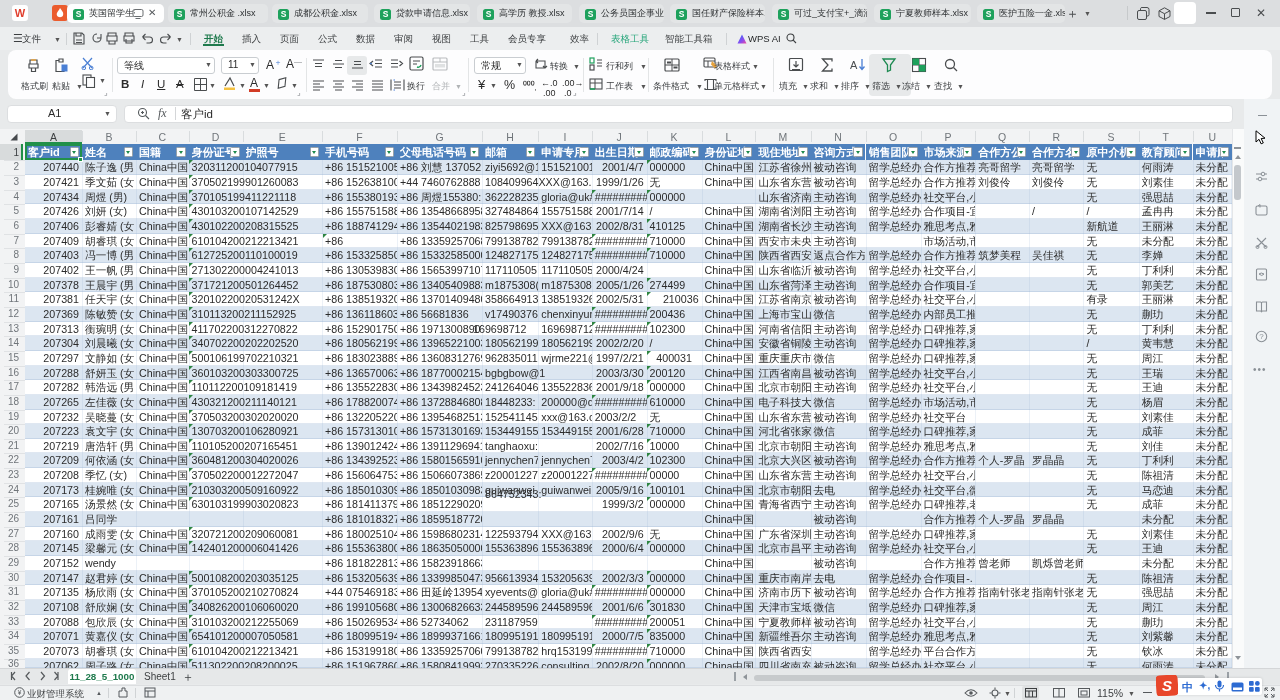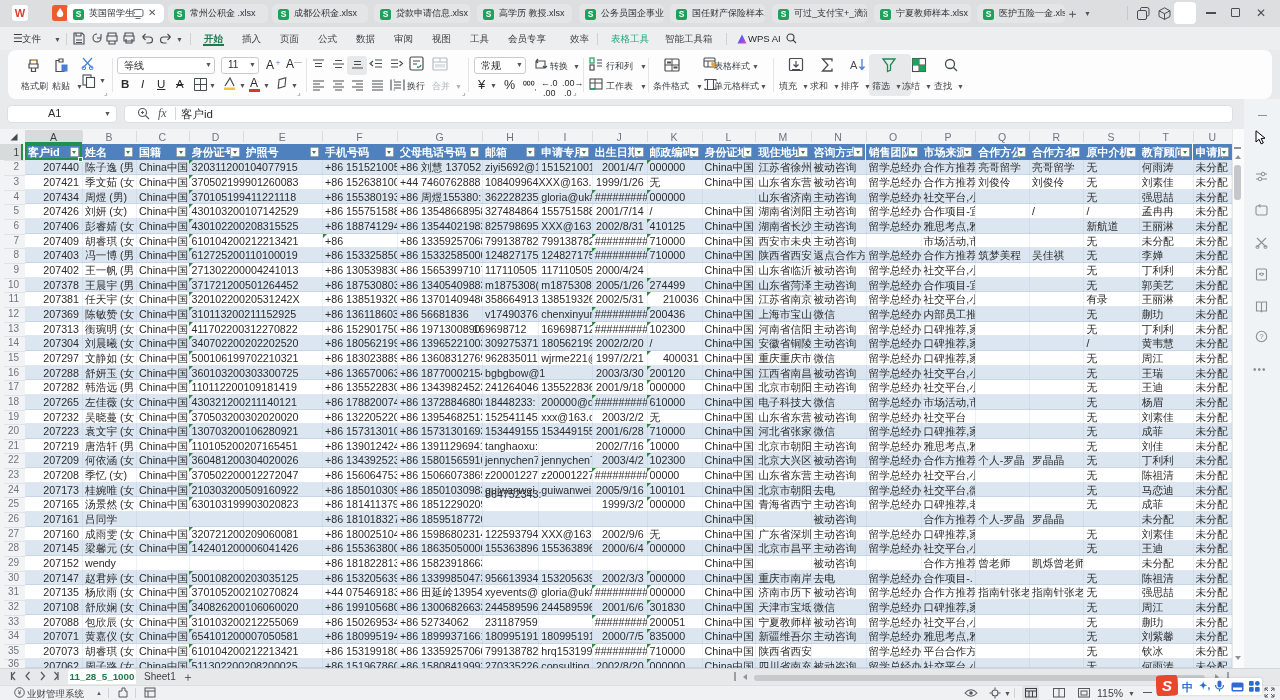--- a/index.html
+++ b/index.html
@@ -1020,21 +1020,21 @@
 <div class="ab vline" style="left:1138.7px;top:192.10000000000002px;height:14.649999999999977px"></div>
 <div class="ab vline" style="left:1192.5px;top:192.10000000000002px;height:14.649999999999977px"></div>
 <div class="ab vline" style="left:1231px;top:192.10000000000002px;height:14.649999999999977px"></div>
 <div class="ab cell" style="left:25px;top:192.10000000000002px;width:57px;height:14.649999999999977px;text-align:right">207304</div>
 <div class="ab cell" style="left:82px;top:192.10000000000002px;width:54px;height:14.649999999999977px;text-align:left">刘晨曦 (女</div>
 <div class="ab cell" style="left:136px;top:192.10000000000002px;width:52.5px;height:14.649999999999977px;text-align:left">China中国</div>
 <div class="ab cell" style="left:188.5px;top:192.10000000000002px;width:133.5px;height:14.649999999999977px;text-align:left">340702200202202520</div>
     <div class="ab" style="left:189.0px;top:192.10000000000002px;border-top:4px solid #2d8540;border-right:4px solid transparent"></div>
 <div class="ab cell" style="left:322px;top:192.10000000000002px;width:75px;height:14.649999999999977px;text-align:left">+86 180562199</div>
 <div class="ab cell" style="left:397px;top:192.10000000000002px;width:85px;height:14.649999999999977px;text-align:left">+86 13965221003</div>
-<div class="ab cell" style="left:482px;top:192.10000000000002px;width:56.299999999999955px;height:14.649999999999977px;text-align:left">309275371</div>
+<div class="ab cell" style="left:482px;top:192.10000000000002px;width:56.299999999999955px;height:14.649999999999977px;text-align:left">180562199</div>
 <div class="ab cell" style="left:538.3px;top:192.10000000000002px;width:53.40000000000009px;height:14.649999999999977px;text-align:left">180562199:</div>
 <div class="ab cell" style="left:591.7px;top:192.10000000000002px;width:54.89999999999998px;height:14.649999999999977px;text-align:right">2002/2/20</div>
 <div class="ab cell" style="left:646.6px;top:192.10000000000002px;width:55.0px;height:14.649999999999977px;text-align:left">/</div>
 <div class="ab cell" style="left:701.6px;top:192.10000000000002px;width:53.799999999999955px;height:14.649999999999977px;text-align:left">China中国</div>
 <div class="ab cell" style="left:755.4px;top:192.10000000000002px;width:55.200000000000045px;height:14.649999999999977px;text-align:left">安徽省铜陵</div>
 <div class="ab cell" style="left:810.6px;top:192.10000000000002px;width:54.89999999999998px;height:14.649999999999977px;text-align:left">主动咨询</div>
 <div class="ab cell" style="left:865.5px;top:192.10000000000002px;width:55.0px;height:14.649999999999977px;text-align:left">留学总经办</div>
 <div class="ab cell" style="left:920.5px;top:192.10000000000002px;width:54.799999999999955px;height:14.649999999999977px;text-align:left">口碑推荐,家</div>
 <div class="ab cell" style="left:1083.4px;top:192.10000000000002px;width:55.299999999999955px;height:14.649999999999977px;text-align:left">/</div>
 <div class="ab cell" style="left:1138.7px;top:192.10000000000002px;width:53.799999999999955px;height:14.649999999999977px;text-align:left">黄韦慧</div>
@@ -1064,21 +1064,21 @@
 <div class="ab cell" style="left:25px;top:206.75000000000006px;width:57px;height:14.649999999999977px;text-align:right">207297</div>
 <div class="ab cell" style="left:82px;top:206.75000000000006px;width:54px;height:14.649999999999977px;text-align:left">文静如 (女</div>
 <div class="ab cell" style="left:136px;top:206.75000000000006px;width:52.5px;height:14.649999999999977px;text-align:left">China中国</div>
 <div class="ab cell" style="left:188.5px;top:206.75000000000006px;width:133.5px;height:14.649999999999977px;text-align:left">500106199702210321</div>
     <div class="ab" style="left:189.0px;top:206.75000000000006px;border-top:4px solid #2d8540;border-right:4px solid transparent"></div>
 <div class="ab cell" style="left:322px;top:206.75000000000006px;width:75px;height:14.649999999999977px;text-align:left">+86 183023889</div>
 <div class="ab cell" style="left:397px;top:206.75000000000006px;width:85px;height:14.649999999999977px;text-align:left">+86 13608312769</div>
 <div class="ab cell" style="left:482px;top:206.75000000000006px;width:56.299999999999955px;height:14.649999999999977px;text-align:left">962835011</div>
 <div class="ab cell" style="left:538.3px;top:206.75000000000006px;width:53.40000000000009px;height:14.649999999999977px;text-align:left">wjrme221@</div>
 <div class="ab cell" style="left:591.7px;top:206.75000000000006px;width:54.89999999999998px;height:14.649999999999977px;text-align:right">1997/2/21</div>
-<div class="ab cell" style="left:646.6px;top:206.75000000000006px;width:55.0px;height:14.649999999999977px;text-align:right">400031</div>
+<div class="ab cell" style="left:646.6px;top:206.75000000000006px;width:55.0px;height:14.649999999999977px;text-align:center">400031</div>
     <div class="ab" style="left:647.1px;top:206.75000000000006px;border-top:4px solid #2d8540;border-right:4px solid transparent"></div>
 <div class="ab cell" style="left:701.6px;top:206.75000000000006px;width:53.799999999999955px;height:14.649999999999977px;text-align:left">China中国</div>
 <div class="ab cell" style="left:755.4px;top:206.75000000000006px;width:55.200000000000045px;height:14.649999999999977px;text-align:left">重庆重庆市</div>
 <div class="ab cell" style="left:810.6px;top:206.75000000000006px;width:54.89999999999998px;height:14.649999999999977px;text-align:left">微信</div>
 <div class="ab cell" style="left:865.5px;top:206.75000000000006px;width:55.0px;height:14.649999999999977px;text-align:left">留学总经办</div>
 <div class="ab cell" style="left:920.5px;top:206.75000000000006px;width:54.799999999999955px;height:14.649999999999977px;text-align:left">口碑推荐,家</div>
 <div class="ab cell" style="left:1083.4px;top:206.75000000000006px;width:55.299999999999955px;height:14.649999999999977px;text-align:left">无</div>
 <div class="ab cell" style="left:1138.7px;top:206.75000000000006px;width:53.799999999999955px;height:14.649999999999977px;text-align:left">周江</div>
 <div class="ab cell" style="left:1192.5px;top:206.75000000000006px;width:39.5px;height:14.649999999999977px;text-align:left">未分配</div>
 <div class="ab" style="left:25px;top:221.40000000000003px;width:1207px;height:14.649999999999977px;background:#dce6f1;border-bottom:1px solid rgba(150,175,210,0.30)"></div>
@@ -1231,21 +1231,21 @@
 <div class="ab vline" style="left:1231px;top:265.35px;height:14.649999999999977px"></div>
 <div class="ab cell" style="left:25px;top:265.35px;width:57px;height:14.649999999999977px;text-align:right">207232</div>
 <div class="ab cell" style="left:82px;top:265.35px;width:54px;height:14.649999999999977px;text-align:left">吴晓蔓 (女</div>
 <div class="ab cell" style="left:136px;top:265.35px;width:52.5px;height:14.649999999999977px;text-align:left">China中国</div>
 <div class="ab cell" style="left:188.5px;top:265.35px;width:133.5px;height:14.649999999999977px;text-align:left">370503200302020020</div>
     <div class="ab" style="left:189.0px;top:265.35px;border-top:4px solid #2d8540;border-right:4px solid transparent"></div>
 <div class="ab cell" style="left:322px;top:265.35px;width:75px;height:14.649999999999977px;text-align:left">+86 132205220</div>
 <div class="ab cell" style="left:397px;top:265.35px;width:85px;height:14.649999999999977px;text-align:left">+86 13954682513</div>
 <div class="ab cell" style="left:482px;top:265.35px;width:56.299999999999955px;height:14.649999999999977px;text-align:left">152541145</div>
 <div class="ab cell" style="left:538.3px;top:265.35px;width:53.40000000000009px;height:14.649999999999977px;text-align:left">xxx@163.cc</div>
-<div class="ab cell" style="left:591.7px;top:265.35px;width:54.89999999999998px;height:14.649999999999977px;text-align:right">2003/2/2</div>
+<div class="ab cell" style="left:591.7px;top:265.35px;width:54.89999999999998px;height:14.649999999999977px;">2003/2/2</div>
 <div class="ab cell" style="left:646.6px;top:265.35px;width:55.0px;height:14.649999999999977px;text-align:left">无</div>
 <div class="ab cell" style="left:701.6px;top:265.35px;width:53.799999999999955px;height:14.649999999999977px;text-align:left">China中国</div>
 <div class="ab cell" style="left:755.4px;top:265.35px;width:55.200000000000045px;height:14.649999999999977px;text-align:left">山东省东营</div>
 <div class="ab cell" style="left:810.6px;top:265.35px;width:54.89999999999998px;height:14.649999999999977px;text-align:left">被动咨询</div>
 <div class="ab cell" style="left:865.5px;top:265.35px;width:55.0px;height:14.649999999999977px;text-align:left">留学总经办</div>
 <div class="ab cell" style="left:920.5px;top:265.35px;width:54.799999999999955px;height:14.649999999999977px;text-align:left">社交平台</div>
 <div class="ab cell" style="left:1083.4px;top:265.35px;width:55.299999999999955px;height:14.649999999999977px;text-align:left">无</div>
 <div class="ab cell" style="left:1138.7px;top:265.35px;width:53.799999999999955px;height:14.649999999999977px;text-align:left">刘素佳</div>
 <div class="ab cell" style="left:1192.5px;top:265.35px;width:39.5px;height:14.649999999999977px;text-align:left">未分配</div>
 <div class="ab" style="left:25px;top:280.0px;width:1207px;height:14.649999999999977px;background:#dce6f1;border-bottom:1px solid rgba(150,175,210,0.30)"></div>

